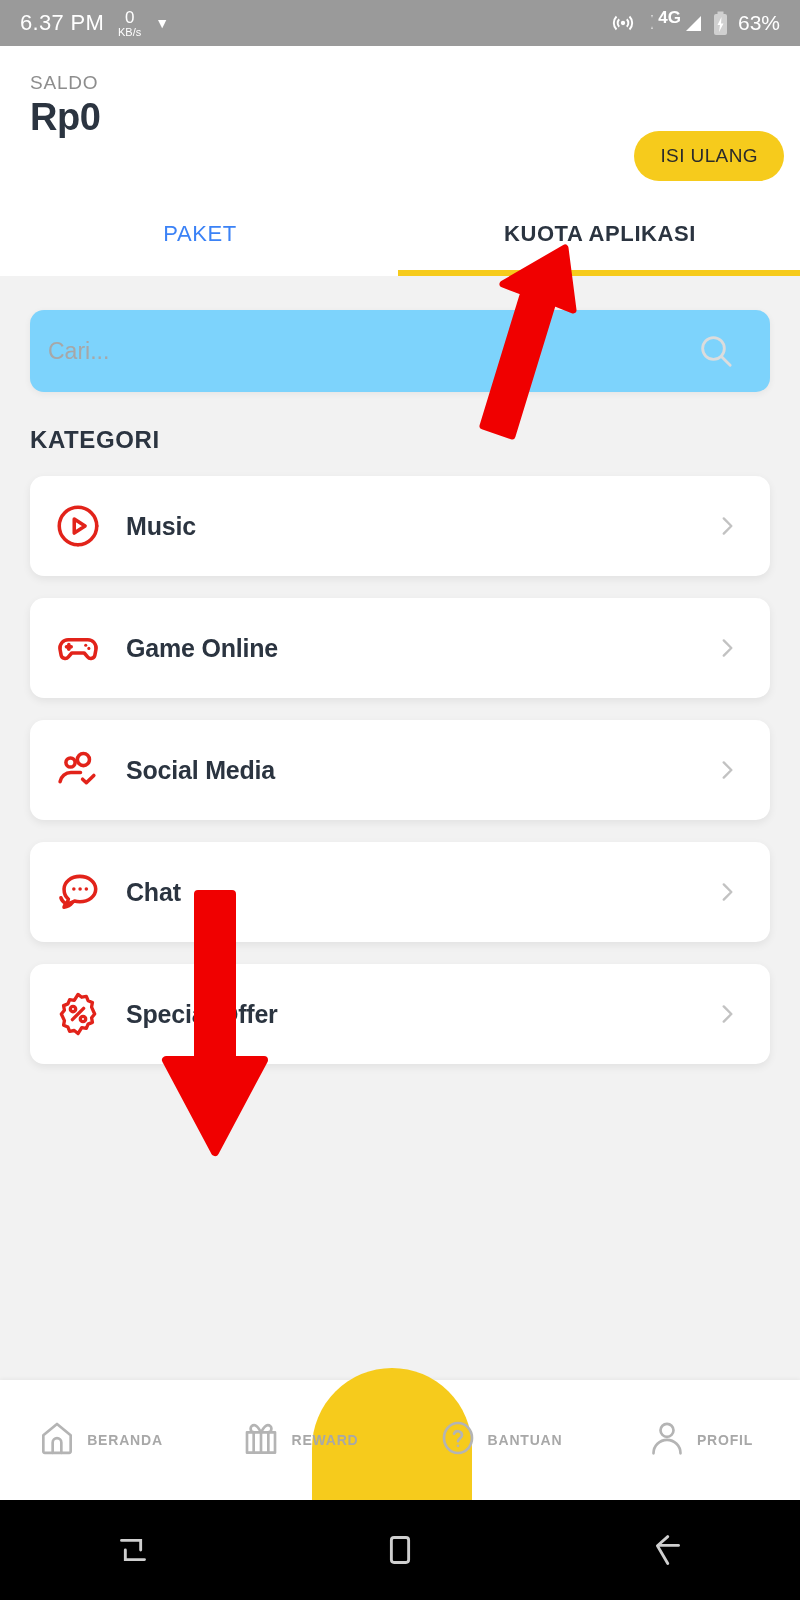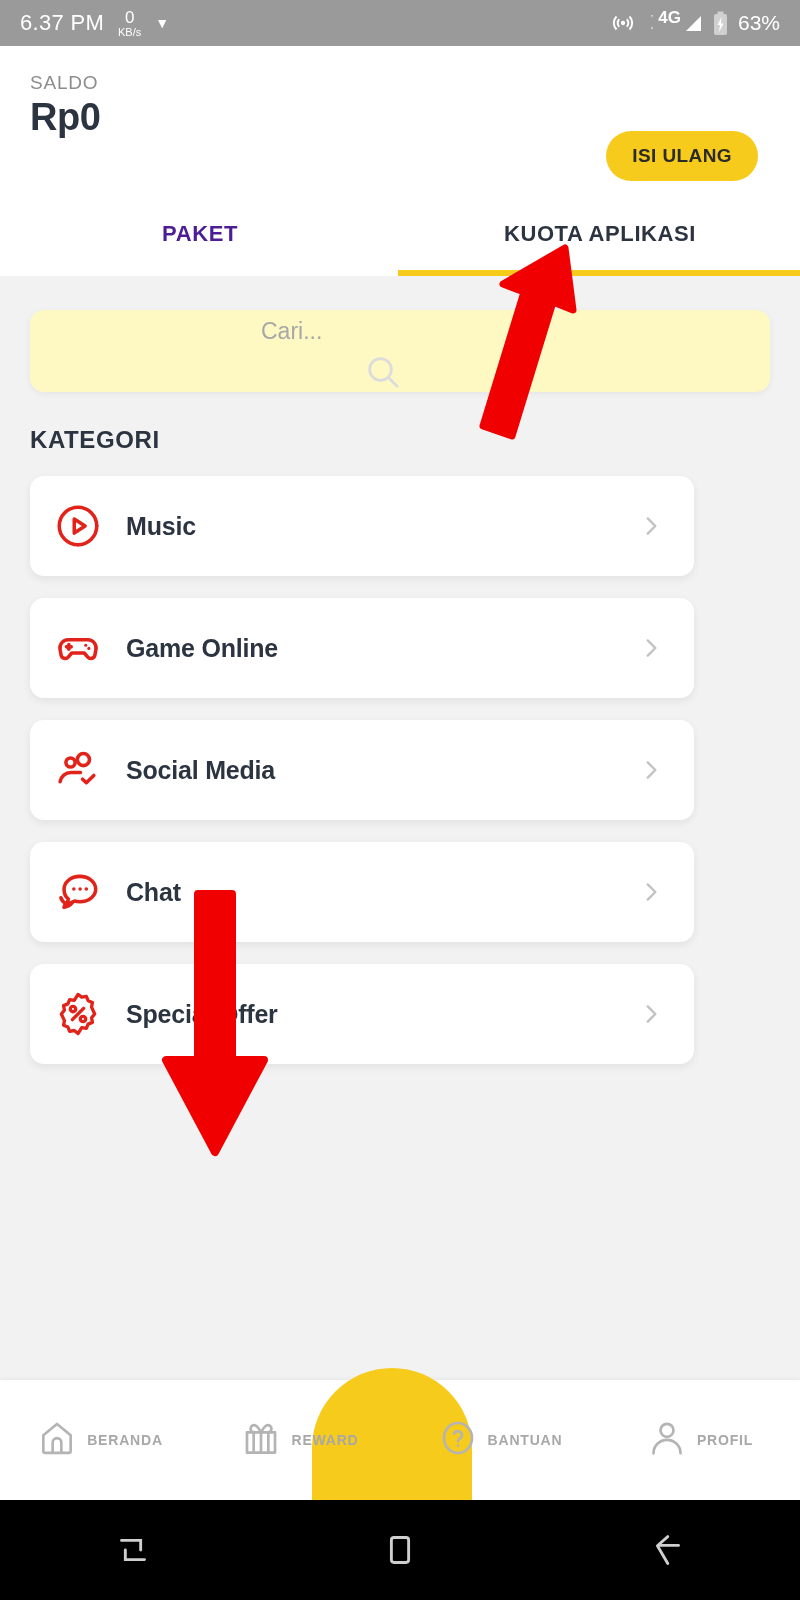--- a/index.html
+++ b/index.html
@@ -34,71 +34,71 @@
   }
   .saldo-label{
     position:absolute; left:30px; top:26px;
     font-size:19px; color:#8d8d8d; letter-spacing:.8px;
   }
   .saldo-value{
     position:absolute; left:30px; top:50px;
     font-size:38px; font-weight:bold; color:#2b3440; letter-spacing:-.5px;
   }
   .isi-ulang{
-    position:absolute; right:42px; top:110px; transform:translateY(-50%);
+    position:absolute; right:16px; top:110px; transform:translateY(-50%);
     background:#F6CB1C; color:#2b2b2b;
     border:none; border-radius:30px;
-    padding:14px 26px; font-size:19px; font-weight:bold;
+    padding:14px 26px; font-size:19px; font-weight:normal;
     letter-spacing:.4px; font-family:"Liberation Sans", sans-serif;
     cursor:pointer;
   }
 
   
   .tabs{
     position:absolute; top:192px; left:0; width:800px; height:84px;
     background:#fff; display:flex;
   }
   .tab{
     flex:1; display:flex; align-items:center; justify-content:center;
     font-size:22px; letter-spacing:.6px; cursor:pointer; position:relative;
   }
-  .tab.inactive{ color:#4c1d95; font-weight:bold; }
+  .tab.inactive{ color:#3b82f6; font-weight:normal; }
   .tab.active{ color:#2b3440; font-weight:bold; }
   .tab-underline{
     position:absolute; left:398px; top:270px; width:402px; height:6px;
     background:#F6CB1C;
   }
 
   
   .content{
     position:absolute; top:276px; left:0; width:800px; height:1104px;
     background:#f2f2f2;
   }
   .searchbar{
     position:absolute; left:30px; top:34px; width:740px; height:82px;
-    background:#fef9c3; border-radius:14px;
+    background:#7dd3fc; border-radius:14px;
     box-shadow:0 2px 7px rgba(0,0,0,.055);
-    display:flex; align-items:center;flex-direction:column;
+    display:flex; align-items:center;
   }
   .search-input{
     border:none; outline:none; background:transparent;
     margin-left:18px; flex:1; font-size:23px; color:#3b4350;
     font-family:"Liberation Sans", sans-serif;
   }
   .search-input::placeholder{ color:#a7a7a7; }
   .search-icon{ margin-right:34px; display:flex; }
 
   .kategori{
     position:absolute; left:30px; top:150px;
     font-size:24px; font-weight:bold; color:#2b3440; letter-spacing:.6px;
   }
 
   .cards{ position:absolute; left:30px; top:200px; width:740px; }
   .card{
-    width:664px; height:100px; background:#fff; border-radius:14px;
+    width:740px; height:100px; background:#fff; border-radius:14px;
     box-shadow:0 3px 9px rgba(0,0,0,.07);
     display:flex; align-items:center; margin-bottom:22px;
     cursor:pointer;
   }
   .card-icon{ width:96px; display:flex; justify-content:center; align-items:center; }
   .card-label{
     font-size:25px; font-weight:bold; color:#2b3440; letter-spacing:-.2px;
   }
   .card-chevron{ margin-left:auto; margin-right:30px; display:flex; }
 

